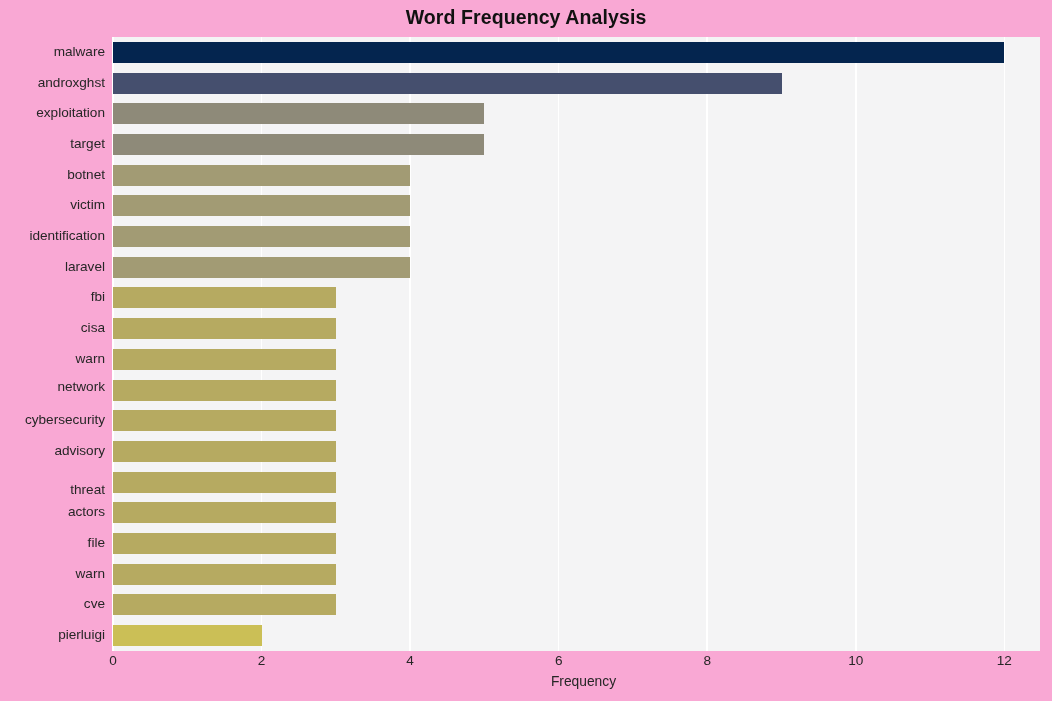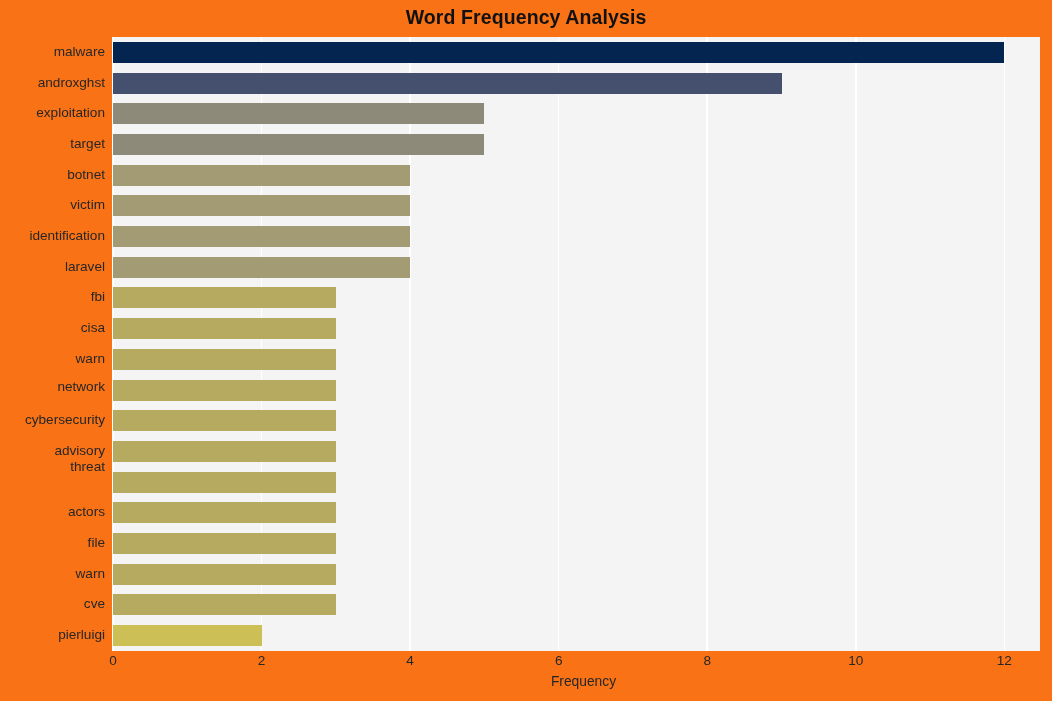--- a/index.html
+++ b/index.html
@@ -11,21 +11,21 @@
     width: 1052px;
     height: 701px;
     font-family: "Liberation Sans", sans-serif;
     color: #262626;
     overflow: hidden;
   }
   #chart-root {
     position: relative;
     width: 1052px;
     height: 701px;
-    background: #f97316;
+    background: #f9a8d4;
   }
   
   #chart-title {
     position: absolute;
     left: 0;
     top: 6px;
     width: 1052px;
     text-align: center;
     font-size: 19.5px;
     font-weight: bold;
@@ -198,21 +198,21 @@
       <div class="y-tick-label" style="top: 129.65px;">botnet</div>
       <div class="y-tick-label" style="top: 160.35px;">victim</div>
       <div class="y-tick-label" style="top: 191.05px;">identification</div>
       <div class="y-tick-label" style="top: 221.75px;">laravel</div>
       <div class="y-tick-label" style="top: 252.45px; padding-left: 20px;">fbi</div>
       <div class="y-tick-label" style="top: 283.15px;">cisa</div>
       <div class="y-tick-label" style="top: 313.85px; padding-left: 36px;">warn</div>
       <div class="y-tick-label" style="top: 342px;">network</div>
       <div class="y-tick-label" style="top: 375.25px;">cybersecurity</div>
       <div class="y-tick-label" style="top: 405.95px;">advisory</div>
-      <div class="y-tick-label" style="top: 422px;">threat</div>
+      <div class="y-tick-label" style="top: 445px;">threat</div>
       <div class="y-tick-label" style="top: 467.35px;">actors</div>
       <div class="y-tick-label" style="top: 498.05px;">file</div>
       <div class="y-tick-label" style="top: 528.75px;">warn</div>
       <div class="y-tick-label" style="top: 559.45px;">cve</div>
       <div class="y-tick-label" style="top: 590.15px;">pierluigi</div>
     </div>
 
   <div id="x-axis-labels">
       <div class="x-tick-label" style="left: 0px;">0</div>
       <div class="x-tick-label" style="left: 148.558px;">2</div>

